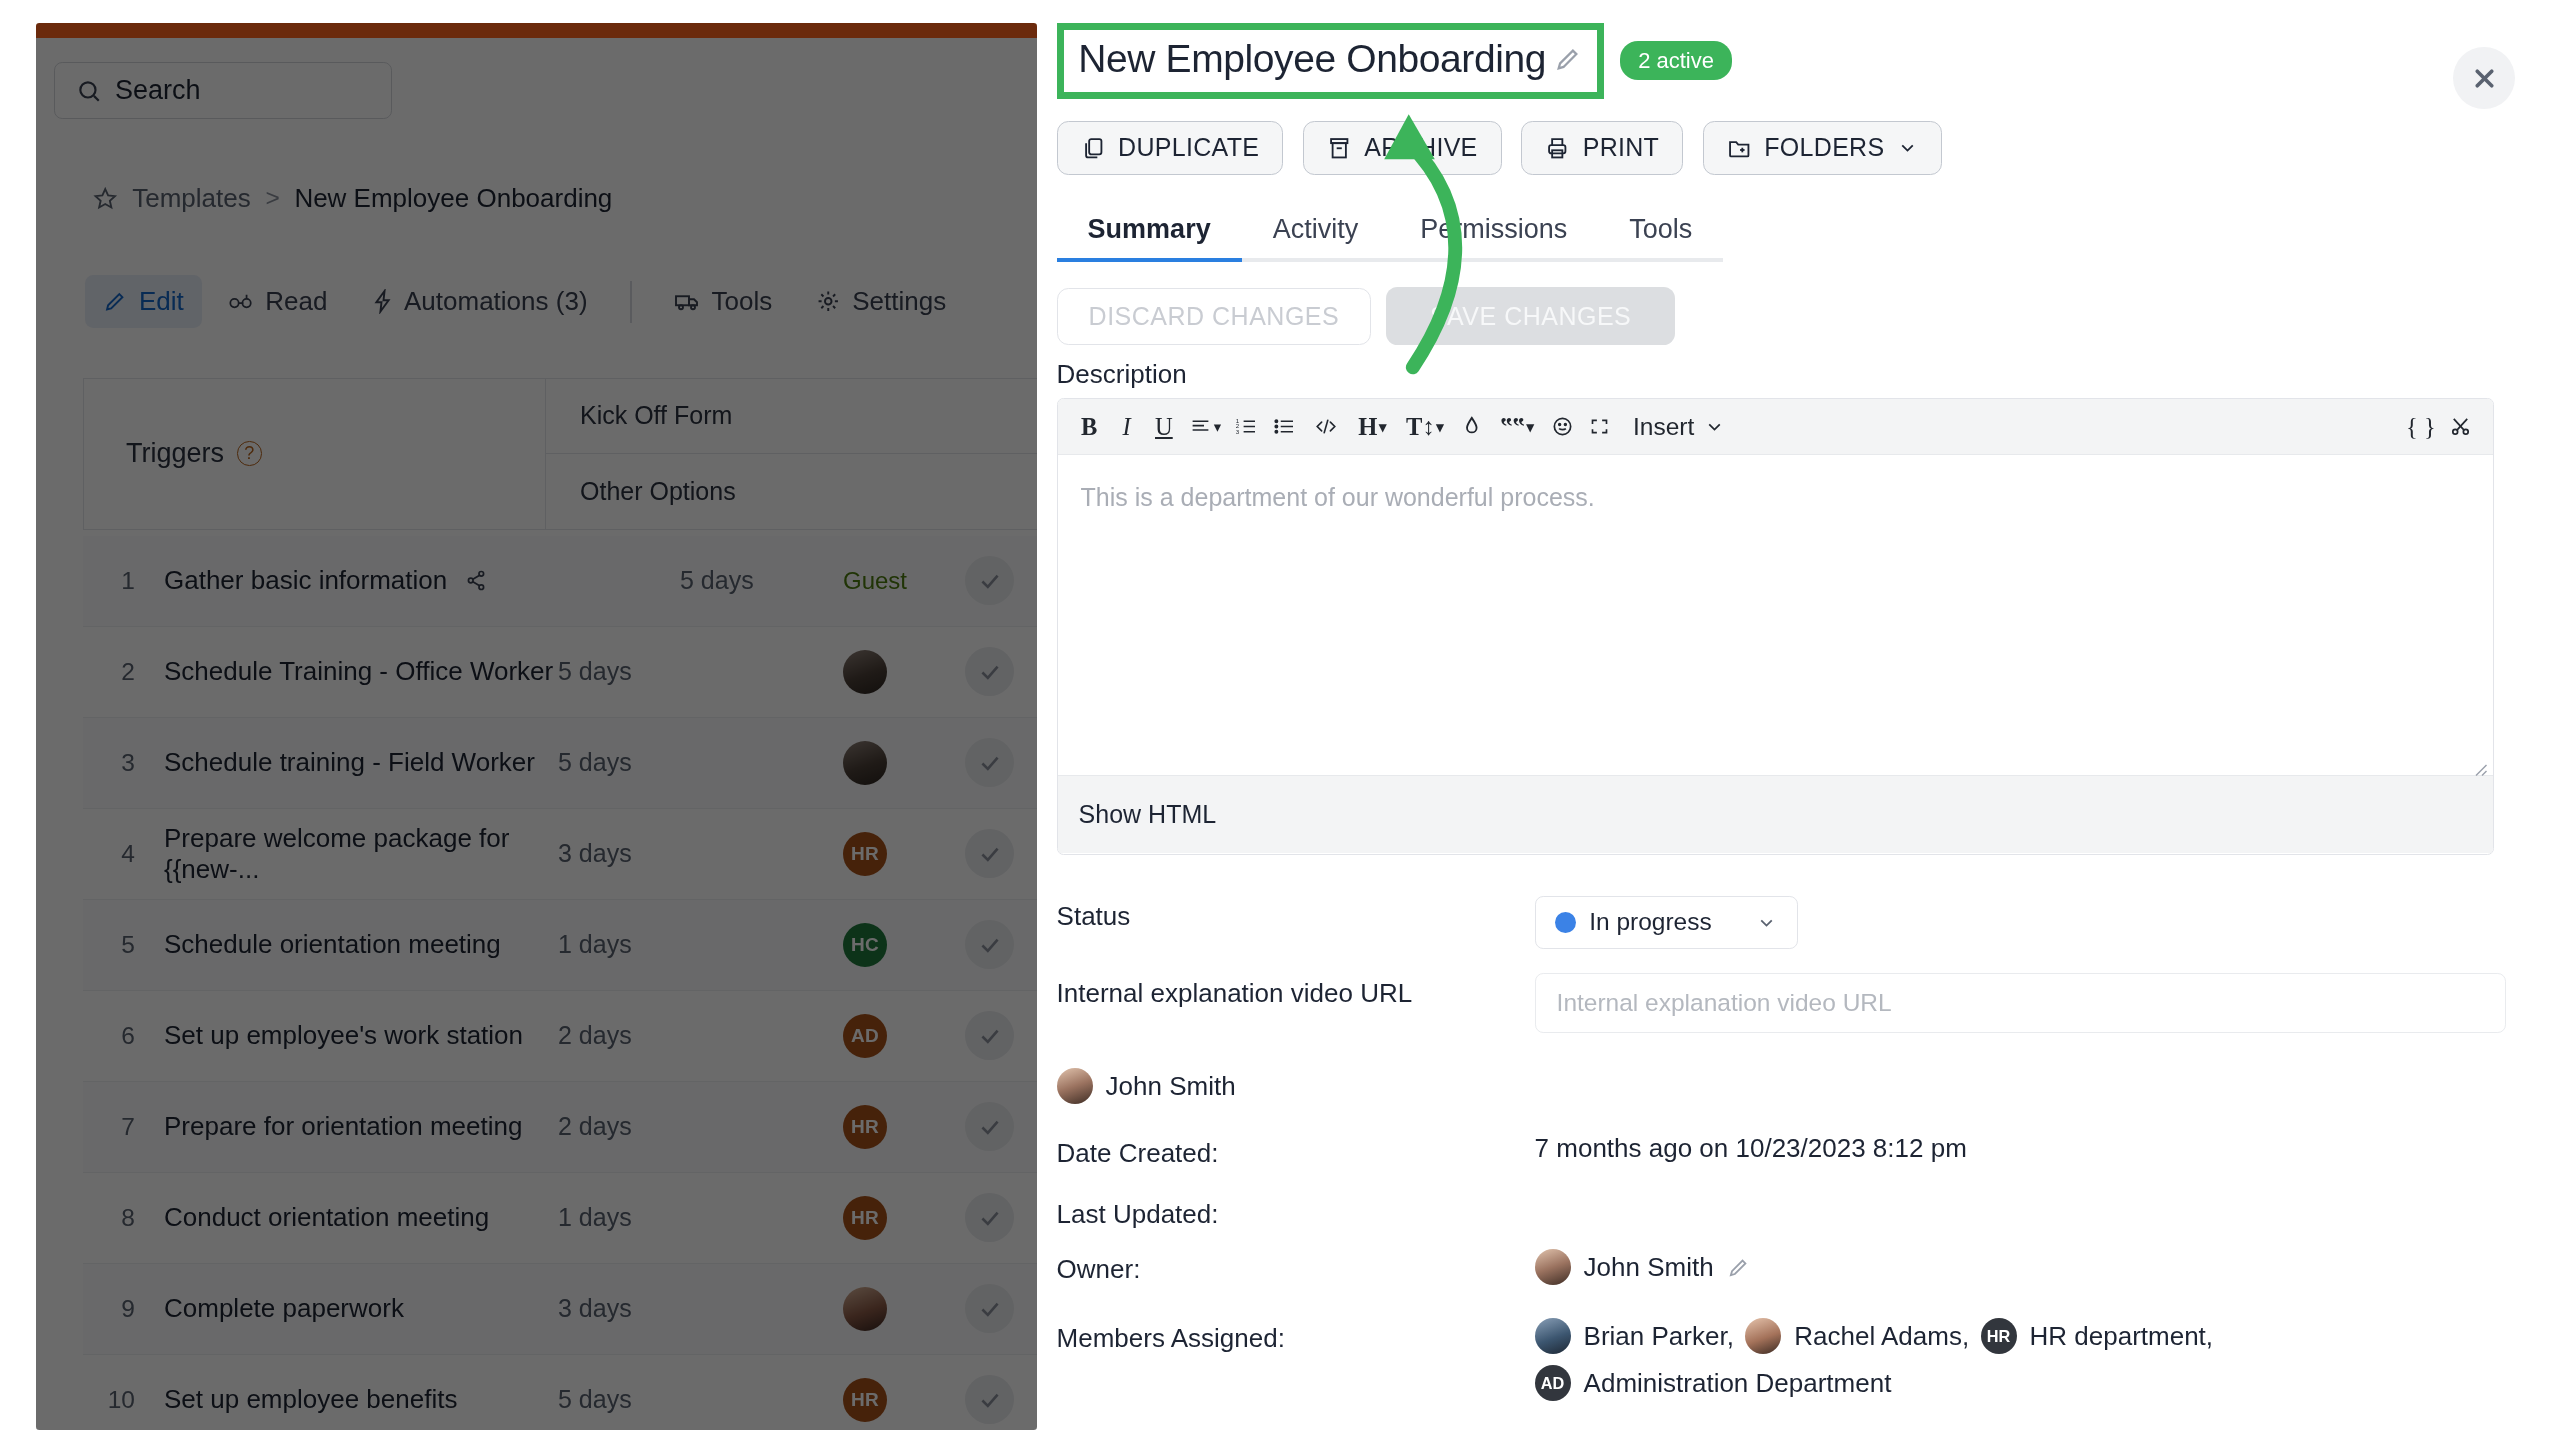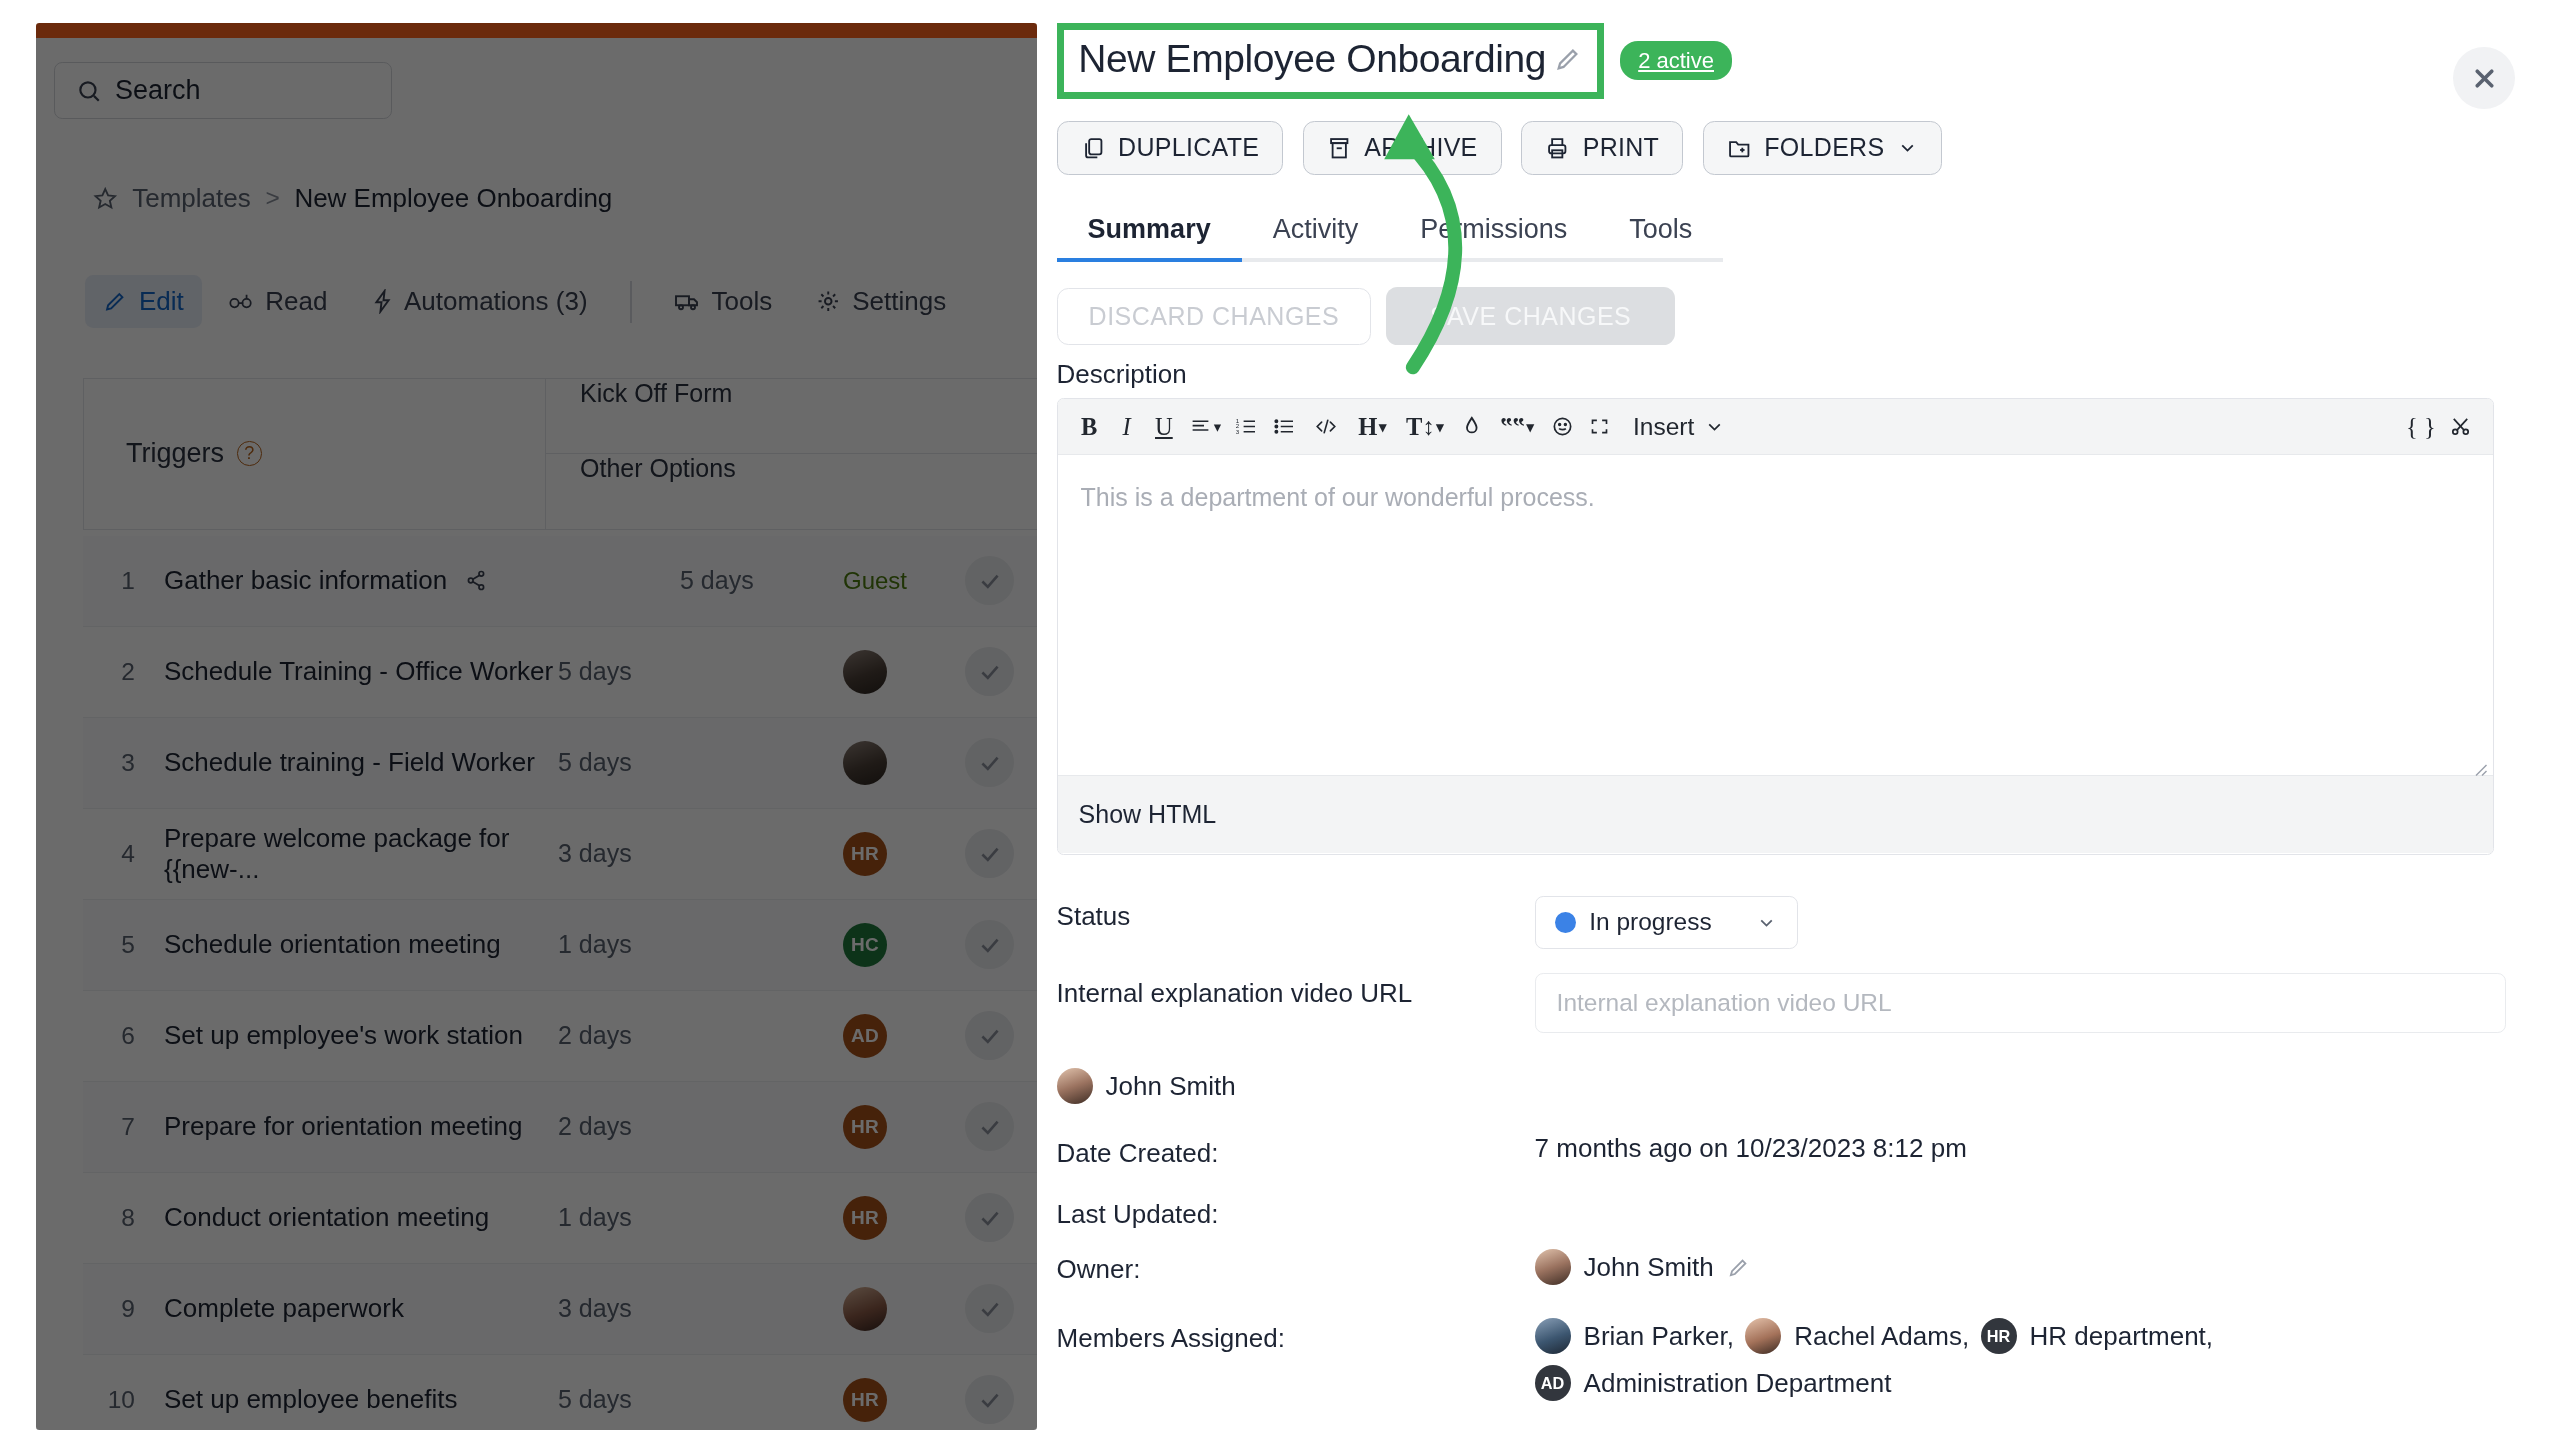--- a/index.html
+++ b/index.html
@@ -72,21 +72,21 @@
     font-size: 27px; color: #2b3240;
     gap: 13px;
   }
   .q-mark {
     width: 24.5px; height: 24.5px; border-radius: 50%;
     border: 1.6px solid #b8651e; color: #b8651e;
     font-size: 18px; display:flex; align-items:center; justify-content:center;
   }
   .trig-right { flex: 1; display: flex; flex-direction: column; }
   .trig-cell {
-    flex: 1; display: flex; align-items: flex-start; padding-left: 34px;
+    flex: 1; display: flex; align-items: center; padding-left: 34px;
     font-size: 25px; color: #2b3240;
   }
   .trig-cell + .trig-cell { border-top: 1.6px solid #e2e4e9; }
 
   .task-list { position: absolute; left: 47px; top: 498px; width: 980px; }
   .task-row {
     display: flex; align-items: center; height: 91px;
     border-bottom: 1.6px solid #eceef1;
     font-size: 26px; color: #1d2433;
   }
@@ -133,21 +133,21 @@
   .title-box {
     border: 7.3px solid #3cb45a;
     padding: 6.5px 14.7px 11.4px 14.7px;
     display: flex; align-items: center; gap: 8.2px;
   }
   .title-txt { font-size: 39px; color: #1d2433; letter-spacing: -0.4px; }
   .title-pencil { color: #9aa0ab; }
   .badge-active {
     background: #3cb45a; color: #fff;
     font-size: 22px; padding: 6.5px 18px; border-radius: 18px;
-    margin-left: 4.9px; white-space: nowrap; text-decoration: underline;
+    margin-left: 4.9px; white-space: nowrap;
   }
 
   .btn-row {
     position: absolute; left: 19.6px; top: 121px;
     display: flex; align-items: center; gap: 19.6px;
   }
   .pill-btn {
     display: flex; align-items: center; gap: 13px;
     background: #f5f6f7; border: 1.6px solid #c3c8d0;
     border-radius: 11.4px; padding: 11.4px 23px;

